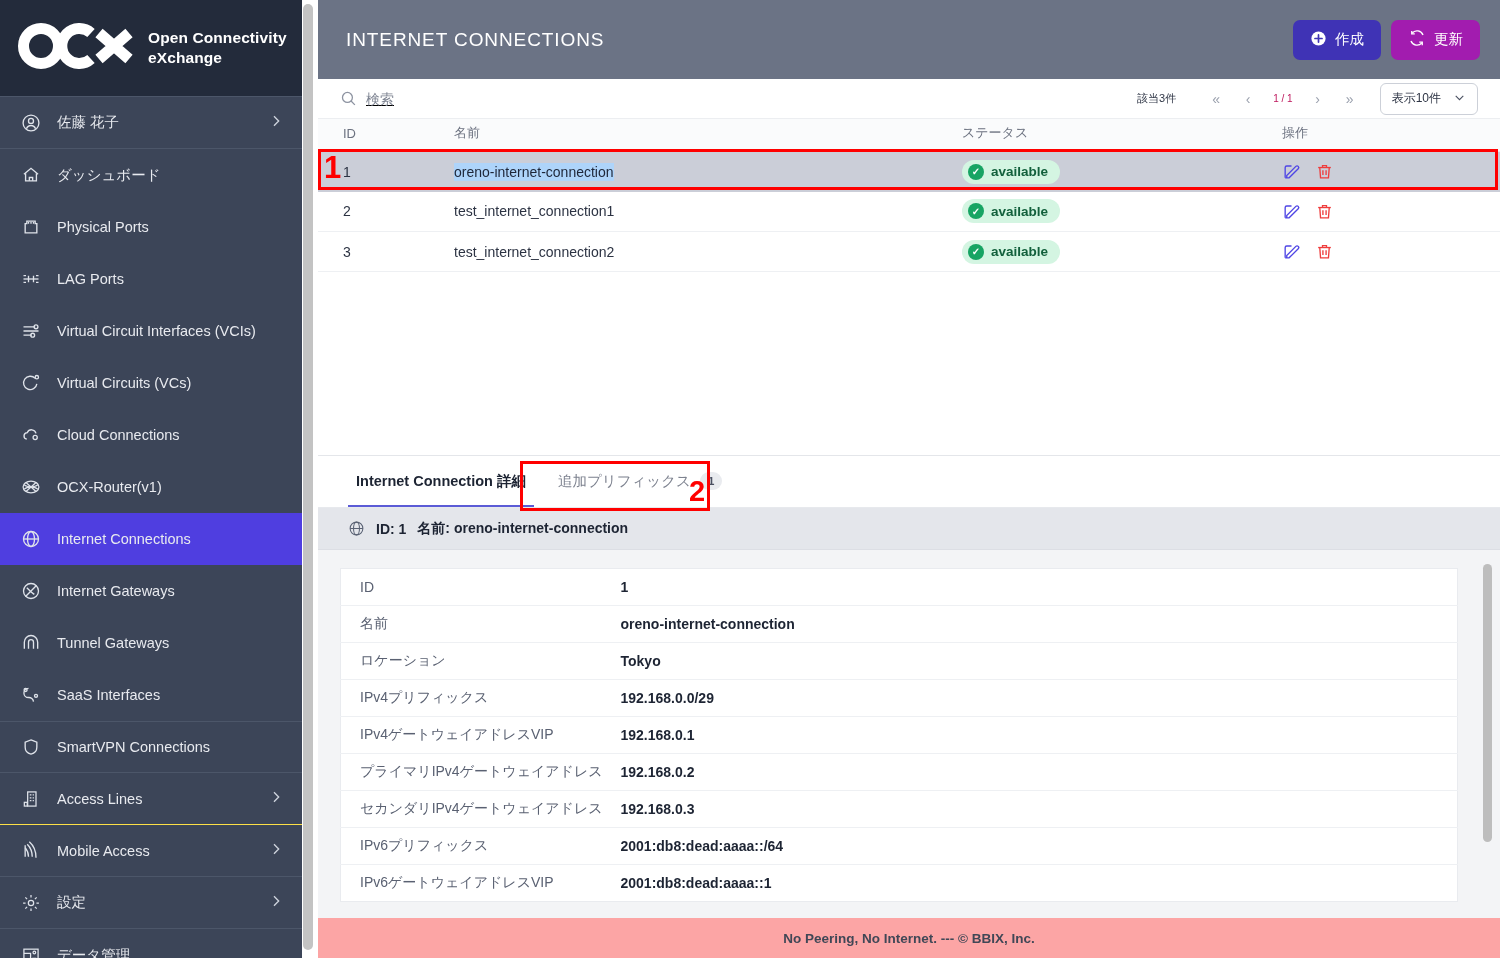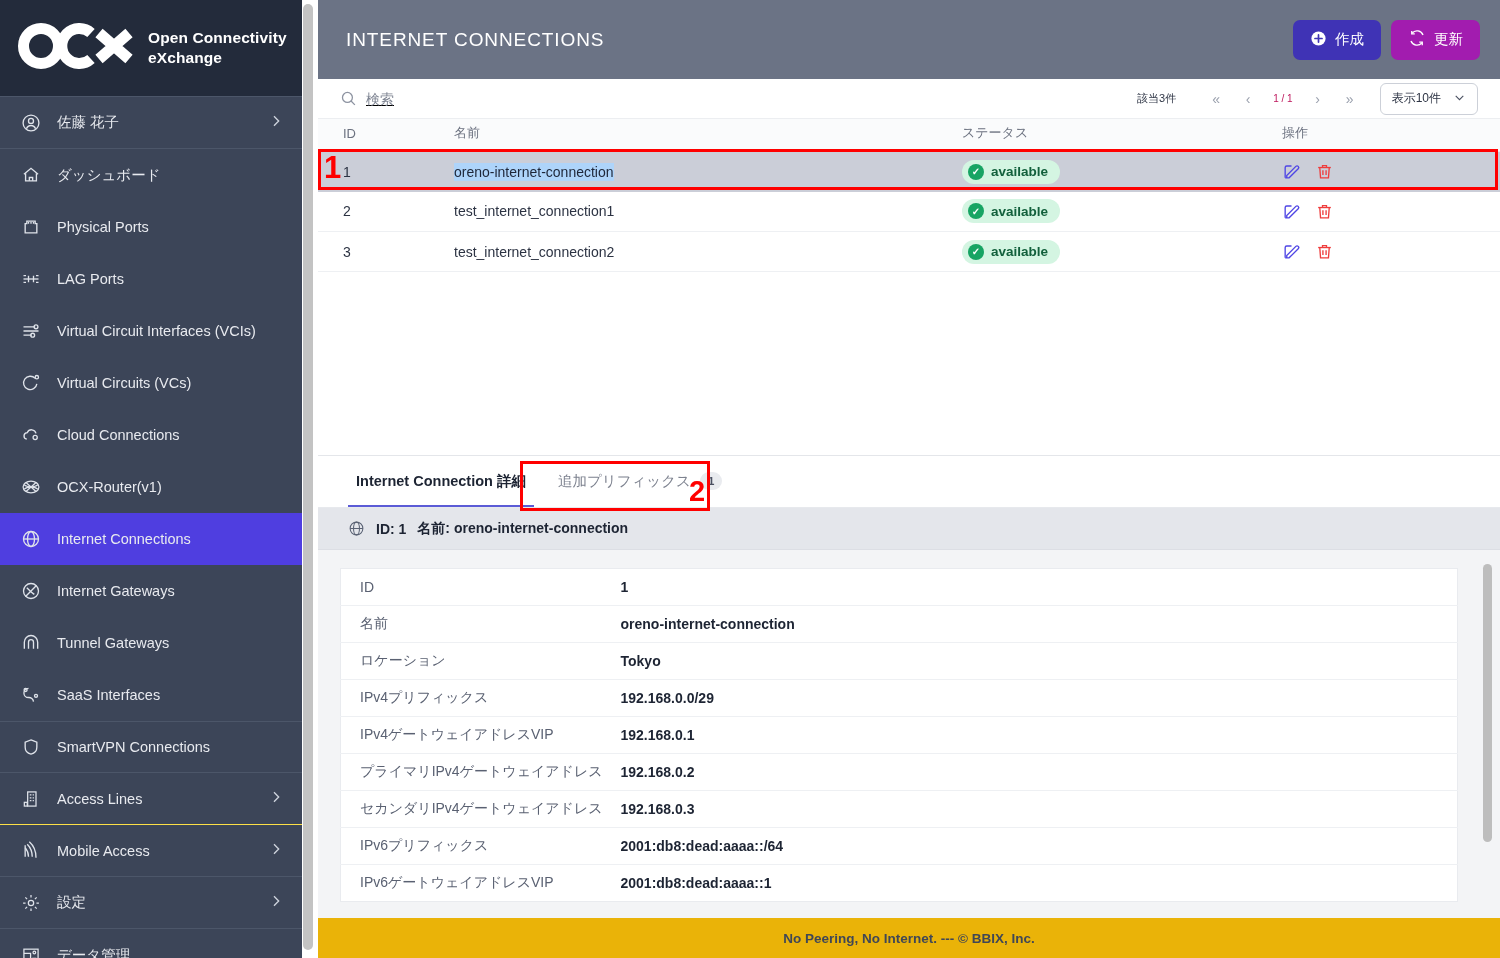--- a/index.html
+++ b/index.html
@@ -208,21 +208,21 @@
     position: absolute; right: 8px; top: 0; width: 10px; bottom: 0;
   }
   .detail-sb-thumb {
     position: absolute; right: 8px; top: 14px; width: 9px; height: 278px;
     background: #bdbdbd; border-radius: 5px;
   }
 
   .footer {
     height: 40px; display: flex; align-items: center; justify-content: center;
     font-size: 13.5px; color: #404756; font-weight: bold;
-    background: #eab308; flex: 0 0 40px;
+    background: #fca5a5; flex: 0 0 40px;
   }
 
   
   .anno-box {
     position: absolute; border: 3px solid #ff0000; pointer-events: none; z-index: 40;
   }
   .anno-num {
     position: absolute; color: #ff0000; font-weight: bold;
     font-family: "Liberation Sans", sans-serif; z-index: 41; pointer-events: none;
     line-height: 1;

